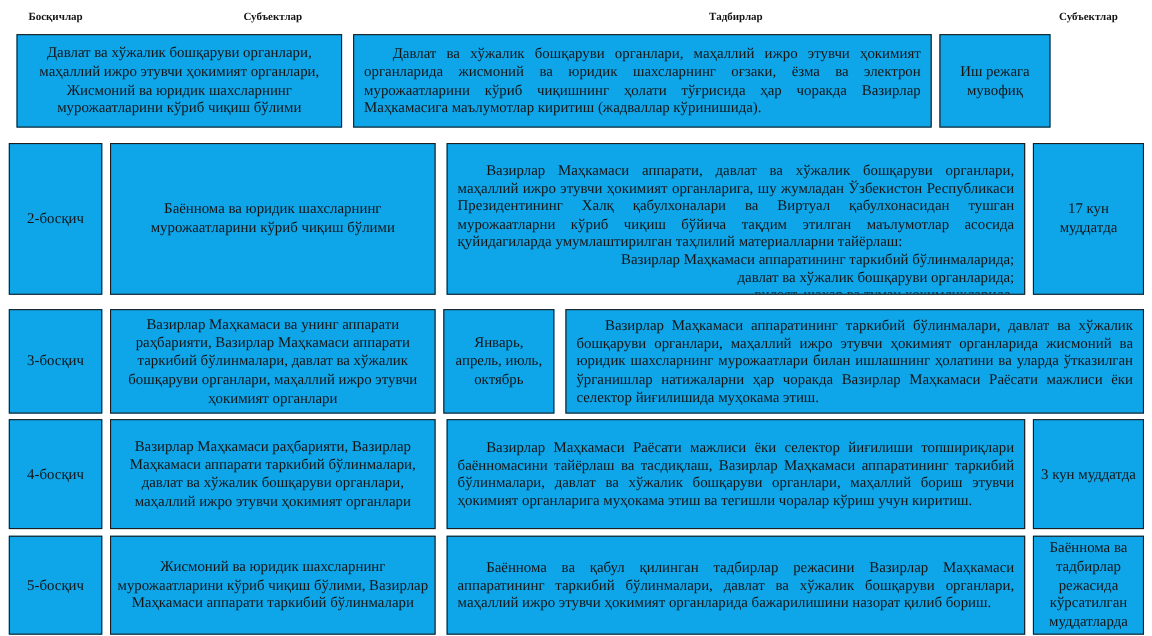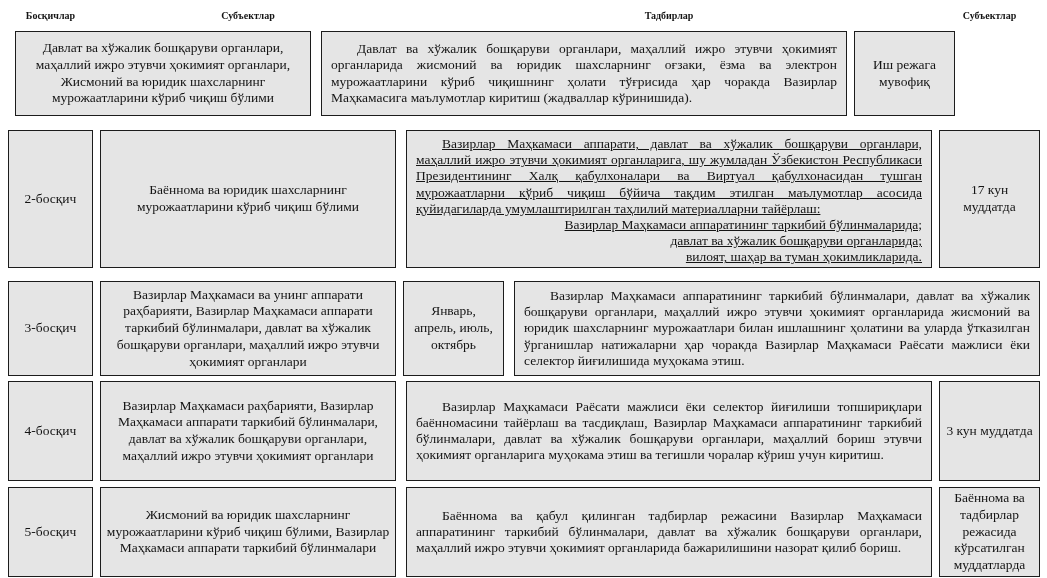--- a/index.html
+++ b/index.html
@@ -19,35 +19,35 @@
   }
   .w1 { width:85px; }
   .w2 { width:296px; margin-left:7px;text-align:center; }
   .w3 { width:526px; margin-left:10px; }
   .w4 { width:101px; margin-left:7px; }
 
   .row { display:flex; align-items:stretch; margin-left:8px; }
   .cell {
     border:1.5px solid #1c1c1c;
     box-sizing:border-box;
-    background:#e5e5e5;
+    background:#0ea5e9;
     overflow:hidden;
   }
   .center {
     display:flex; align-items:center; justify-content:center;
     text-align:center; padding:2px 5px;
     font-size:13.5px; line-height:1.24;
   }
   .acts {
     display:flex; flex-direction:column; justify-content:center;
     padding:3px 9px;
     font-size:13.5px; line-height:1.2;
     text-align:justify;
   }
-  .acts.top { justify-content:flex-start; padding-top:5px;text-decoration:underline; }
+  .acts.top { justify-content:flex-start; padding-top:16px; }
   .acts p { margin:0; text-indent:26px; }
   .acts .sub { padding-left:26px; text-align:right; }
 
   .r1 { margin-top:5px;  height:85px; }
   .r2 { margin-top:14px; height:138px; }
   .r3 { margin-top:13px; height:95px; }
   .r4 { margin-top:5px;  height:100px; }
   .r5 { margin-top:6px;  height:90px; }
 </style>
 </head>

